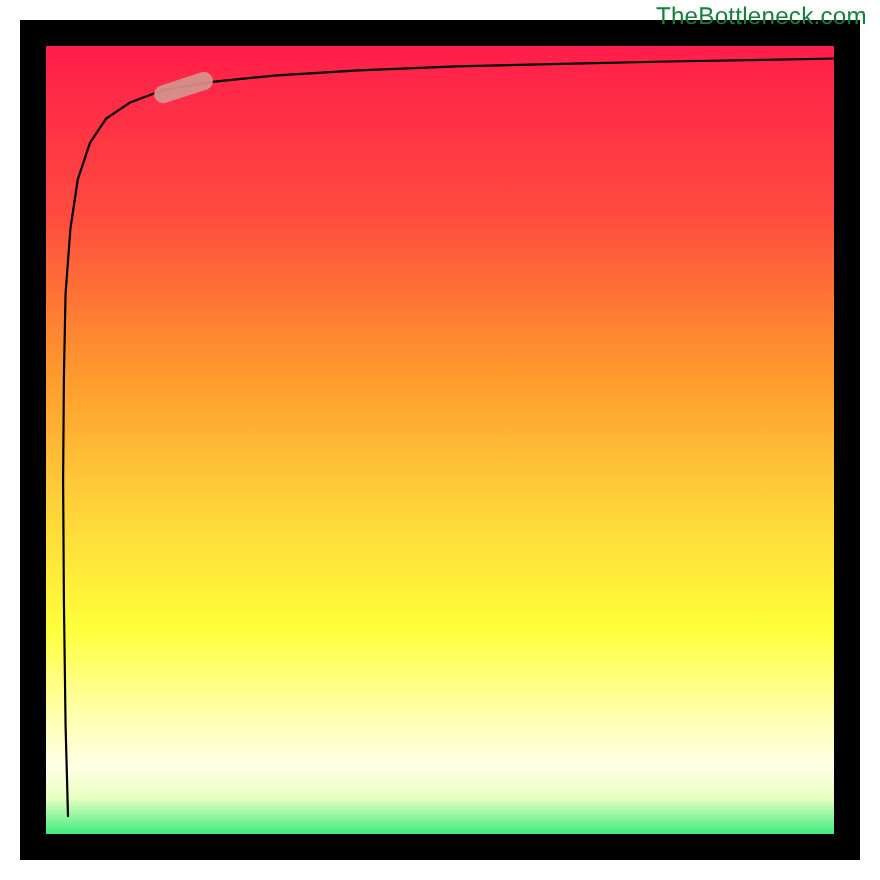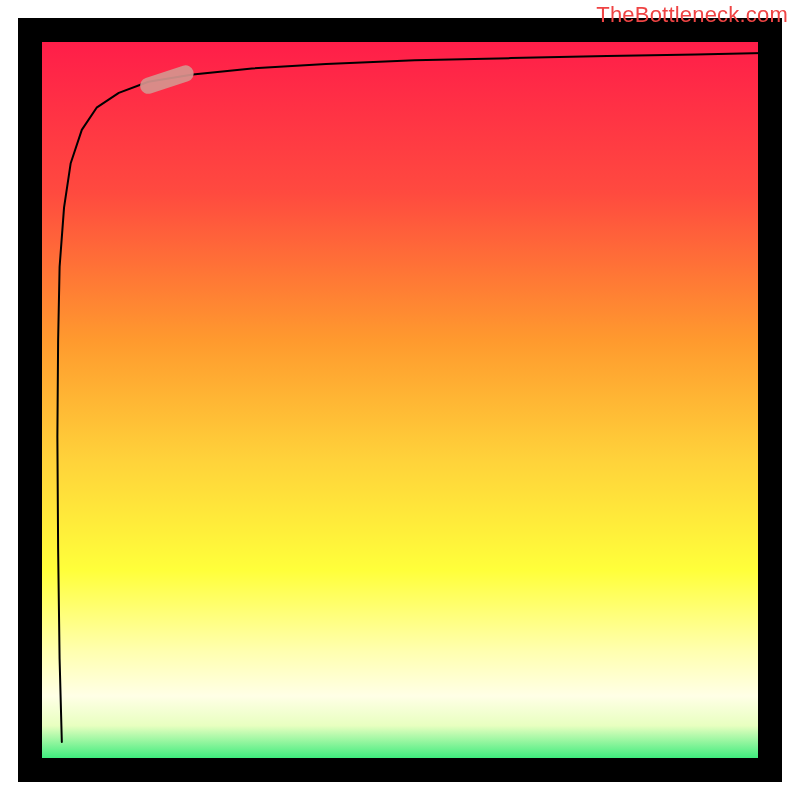--- a/index.html
+++ b/index.html
@@ -14,21 +14,21 @@
   .container {
     position: relative;
     width: 800px;
     height: 800px;
   }
   .attribution {
     position: absolute;
     top: 2px;
     right: 12px;
     font-size: 22px;
-    color: #ef4444;
+    color: #15803d;
     font-weight: 400;
     letter-spacing: 0.2px;
   }
   svg.chart {
     position: absolute;
     top: 0;
     left: 0;
     width: 800px;
     height: 800px;
   }

